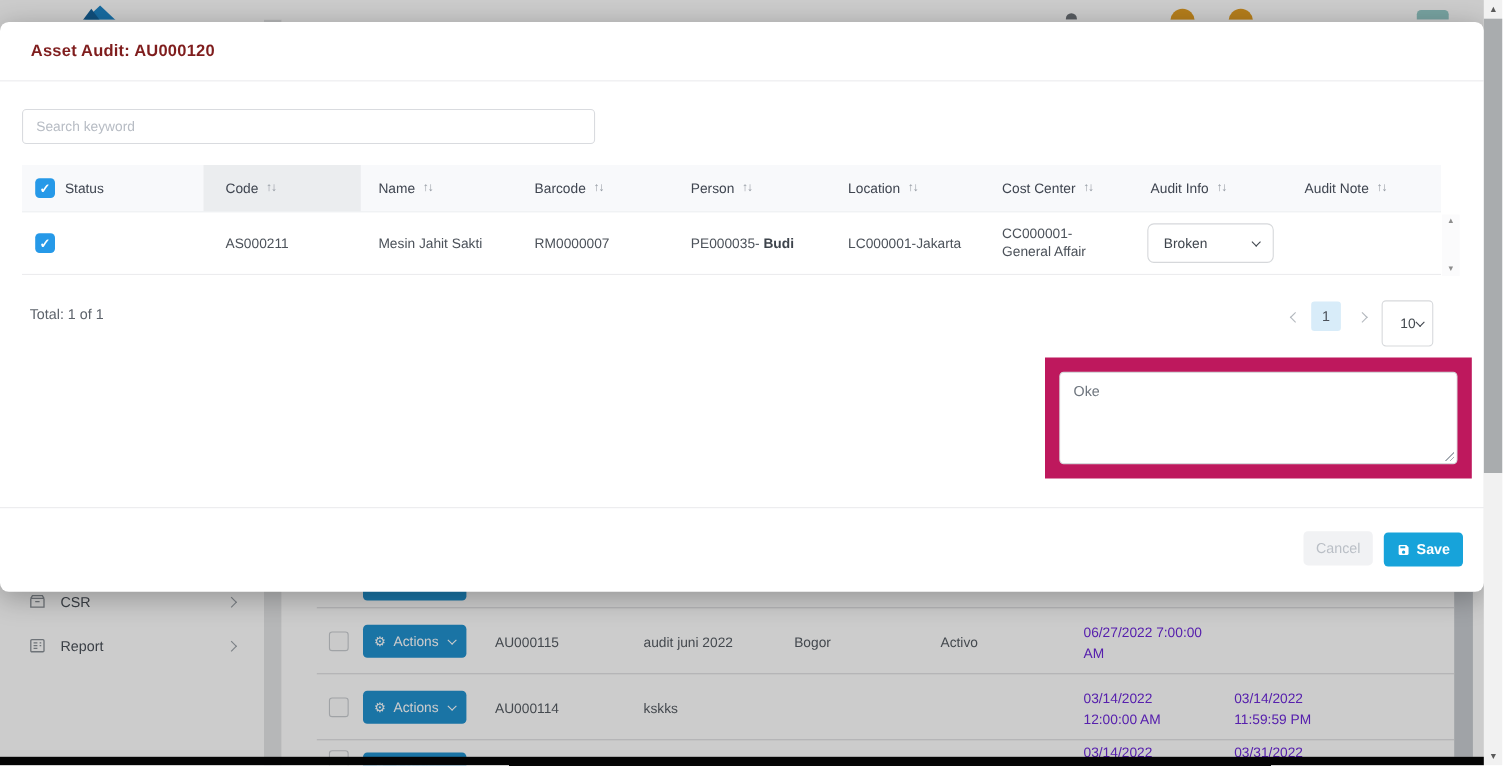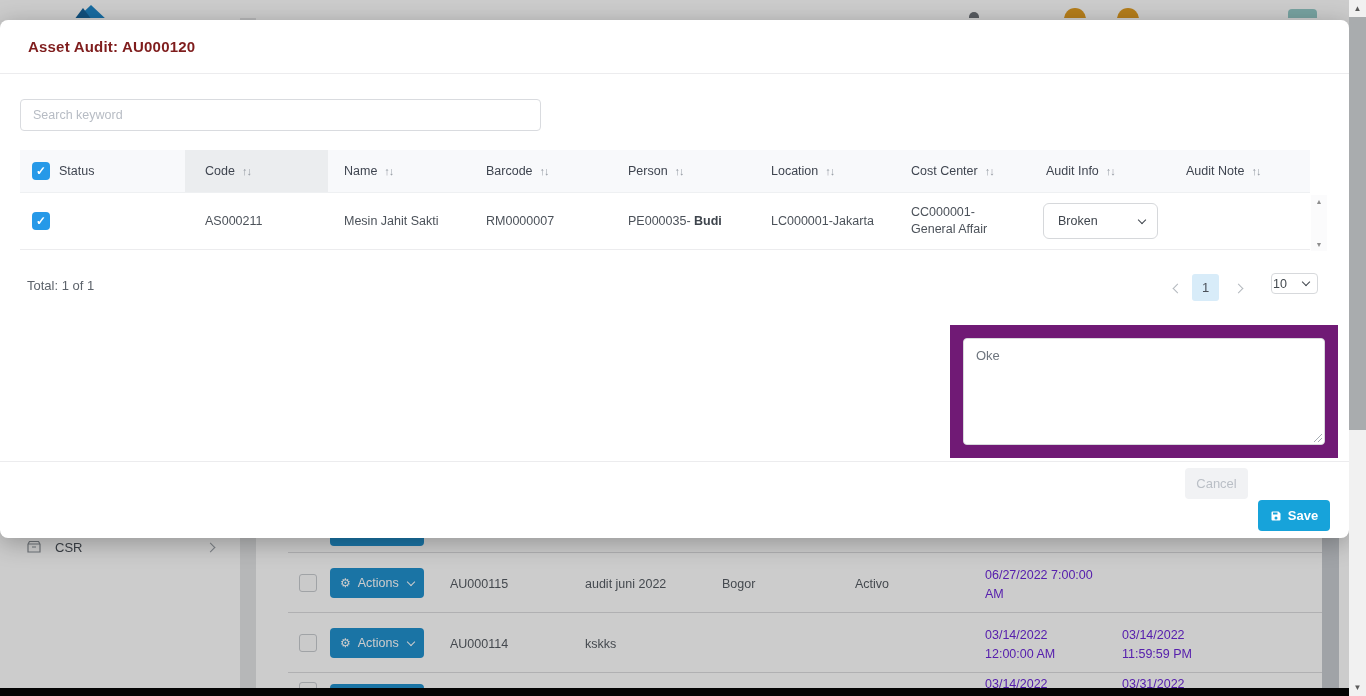--- a/index.html
+++ b/index.html
@@ -68,37 +68,37 @@
     flex-direction:column; justify-content:space-between; align-items:center; padding:3px 0; }
   .mini-arrow { font-size:7px; color:#8e8e8e; cursor:pointer; line-height:1; }
 
   .m-total { position:absolute; left:27px; top:258px; font-size:13px; color:#5d636b; }
   .pg-chev { position:absolute; width:28px; height:28px; top:254px; display:flex; align-items:center; justify-content:center; cursor:pointer; }
   .pg-chev span { width:7px; height:7px; border-top:1.6px solid #b3b8be; border-right:1.6px solid #b3b8be; display:block; }
   .pg-chev.prev span { transform:rotate(-135deg); }
   .pg-chev.next span { transform:rotate(45deg); }
   .pg-page { position:absolute; left:1192px; top:254px; width:27px; height:27px; background:#d8ecf9; border-radius:3px;
     display:flex; align-items:center; justify-content:center; font-size:13px; color:#4b515a; cursor:pointer; }
-  .pg-size { position:absolute; left:1256px; top:253px; width:47px; height:21px; border:1px solid #d7d9dc; border-radius:4px;
-    display:flex; align-items:center; padding:0 8px 0 1px; font-size:12.5px; color:#43494f; cursor:pointer; background:#fff;margin-left:15px; }
-
-  .note-frame { position:absolute; left:950px; top:305px; width:388px; height:133px; background:#701a75; }
+  .pg-size { position:absolute; left:1256px; top:253px; width:47px; height:42px; border:1px solid #d7d9dc; border-radius:4px;
+    display:flex; align-items:center; padding:0 8px 0 16px; font-size:12.5px; color:#43494f; cursor:pointer; background:#fff; }
+
+  .note-frame { position:absolute; left:950px; top:305px; width:388px; height:110px; background:#be185d; }
   .note-inner { position:absolute; left:13px; top:13px; right:13px; bottom:13px; background:#fff; border:1px solid #d7d9dc; border-radius:4px; }
   .note-area { width:100%; height:100%; border:none; outline:none; resize:none; padding:9px 12px; font-size:13px; color:#6e757e;
     font-family:"Liberation Sans",sans-serif; border-radius:4px; }
   .resize-handle { position:absolute; right:2px; bottom:2px; width:10px; height:10px; cursor:nwse-resize;
     background:repeating-linear-gradient(135deg, transparent, transparent 2px, #a7adb4 2px, #a7adb4 3px);
     clip-path:polygon(100% 0, 100% 100%, 0 100%); }
 
   .m-fdiv { position:absolute; left:0; top:441px; width:100%; height:1px; background:#ececee; }
-  .btn-cancel { position:absolute; left:1185px; top:448px; width:63px; height:31px; background:#f1f2f4; border:none;
+  .btn-cancel { position:absolute; left:1185px; top:463px; width:63px; height:31px; background:#f1f2f4; border:none;
     border-radius:4px; color:#babfc6; font-size:13px; cursor:pointer; font-family:"Liberation Sans",sans-serif; }
   .btn-save { position:absolute; left:1258px; top:464px; width:72px; height:31px; background:#17a3da; border:none;
     border-radius:4px; color:#fff; font-size:13px; font-weight:bold; cursor:pointer; display:flex; align-items:center;
-    justify-content:center; gap:6px; font-family:"Liberation Sans",sans-serif;margin-top:16px; }
+    justify-content:center; gap:6px; font-family:"Liberation Sans",sans-serif; }
 
   
   #vscroll { position:absolute; left:1349px; top:0; width:17px; height:696px; background:#f1f1f1; z-index:20; }
   .vs-thumb { position:absolute; left:0; top:17px; width:17px; height:413px; background:#a9acae; }
   .vs-arrow { position:absolute; left:0; width:17px; height:17px; display:flex; align-items:center; justify-content:center;
     font-size:8px; color:#5a5a5a; cursor:pointer; }
 </style>
 </head>
 <body>
 
@@ -114,20 +114,28 @@
       <div class="avatar-orange" style="left:1117px;"></div>
       <div class="teal-btn-top"></div>
     </div>
 
     <div class="bg-sidebar">
       <div class="side-item" style="top:510px;">
         <svg width="16" height="16" viewBox="0 0 16 16">
           <path d="M2 5 L2 13 L14 13 L14 5 M2 5 L3.5 2.5 L12.5 2.5 L14 5 M2 5 L14 5 M6 8 L10 8" fill="none" stroke="#8a9097" stroke-width="1.2"></path>
         </svg>
         <span class="lbl">CSR</span>
+        <span class="chev-right"></span>
+      </div>
+      <div class="side-item" style="top:550px;">
+        <svg width="16" height="16" viewBox="0 0 16 16">
+          <rect x="2" y="2.5" width="12" height="11" rx="1" fill="none" stroke="#8a9097" stroke-width="1.2"></rect>
+          <path d="M4.5 5.5 L8 5.5 M4.5 8 L8 8 M4.5 10.5 L8 10.5 M10 5.5 L11.5 5.5 M10 8 L11.5 8" stroke="#8a9097" stroke-width="1.1"></path>
+        </svg>
+        <span class="lbl">Report</span>
         <span class="chev-right"></span>
       </div>
     </div>
     <div class="side-strip"></div>
 
     <div class="bg-main"></div>
     <div class="bg-scrollstrip"></div>
 
     <div class="actions-btn" style="left:330px; top:516px;">
       <span class="gear">⚙</span>

